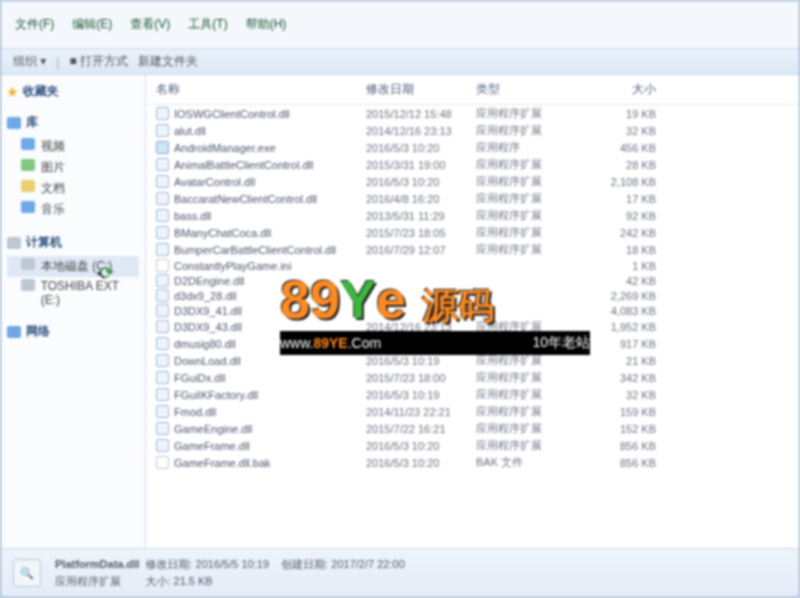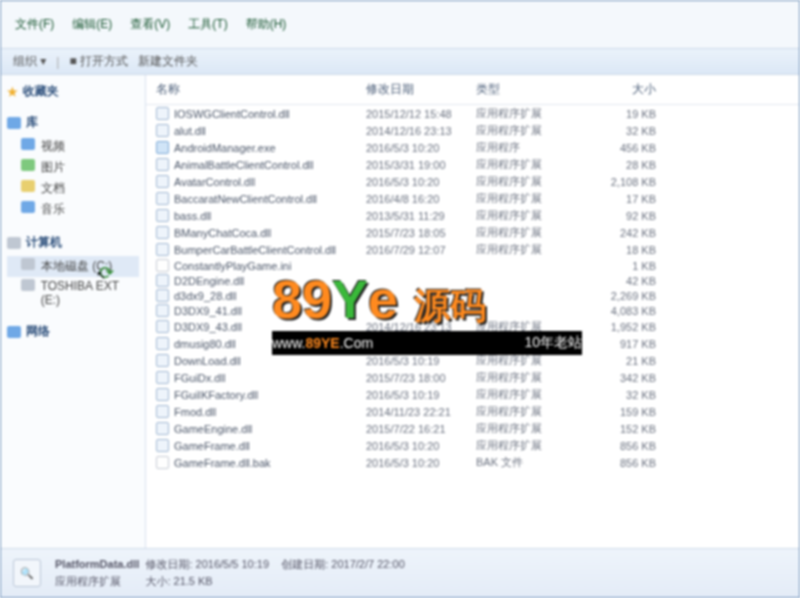--- a/index.html
+++ b/index.html
@@ -28,21 +28,21 @@
 .c1{width:210px}.c2{width:110px}.c3{width:100px}.c4{width:80px;text-align:right}
 .rows{flex:1;overflow:hidden}
 .row{display:flex;font-size:11px;color:#6b7280;padding:1px 10px;align-items:center;filter:blur(0.3px)}
 .row .c1{display:flex;align-items:center;gap:5px;color:#4a5568}
 .fic{width:13px;height:13px;display:inline-block;border:1px solid #9fb5d0;background:#eef4fb;border-radius:2px;flex-shrink:0}
 .fic.exe{background:#d0e4f7;border-color:#7da9d4}
 .fic.txt{background:#fefefe;border-color:#c4c9d2}
 .status{display:flex;align-items:center;gap:14px;padding:8px 12px;background:linear-gradient(#eef4fb,#e4ecf7);border-top:1px solid #cdd9e8;font-size:11px;color:#556}
 .sic{width:28px;height:28px;border:1px solid #b8c5d6;background:#f2f6fb;border-radius:3px;display:flex;align-items:center;justify-content:center;color:#7a8ca3}
 .status .meta{display:flex;flex-direction:column;gap:2px}
-.watermark{position:absolute;top:268px;left:272px;z-index:50;pointer-events:none}
+.watermark{position:absolute;top:268px;left:280px;z-index:50;pointer-events:none}
 .wm-main{display:flex;align-items:baseline;font-weight:900;font-family:Arial,sans-serif}
 .wm-89{font-size:54px;color:#ff8a1f;text-shadow:2px 2px 0 #222,-1px -1px 0 #222}
 .wm-y{font-size:54px;color:#3ab93a;text-shadow:2px 2px 0 #222,-1px -1px 0 #222}
 .wm-e{font-size:54px;color:#ff8a1f;text-shadow:2px 2px 0 #222,-1px -1px 0 #222}
 .wm-cn{font-size:36px;color:#ff8a1f;text-shadow:2px 2px 0 #222,-1px -1px 0 #222;margin-left:16px}
 .wm-sub{background:#000;color:#fff;font-size:14px;padding:3px 0;display:flex;gap:20px;align-items:center;width:310px;justify-content:space-between}
 .wm-sub b{color:#ff8a1f}
 .cursor{position:absolute;top:262px;left:99px;font-size:18px;color:#2b8a2b;z-index:40}
 .cursor::after{content:"↖";position:absolute;left:-3px;top:6px;color:#000;font-size:12px}
 </style>

